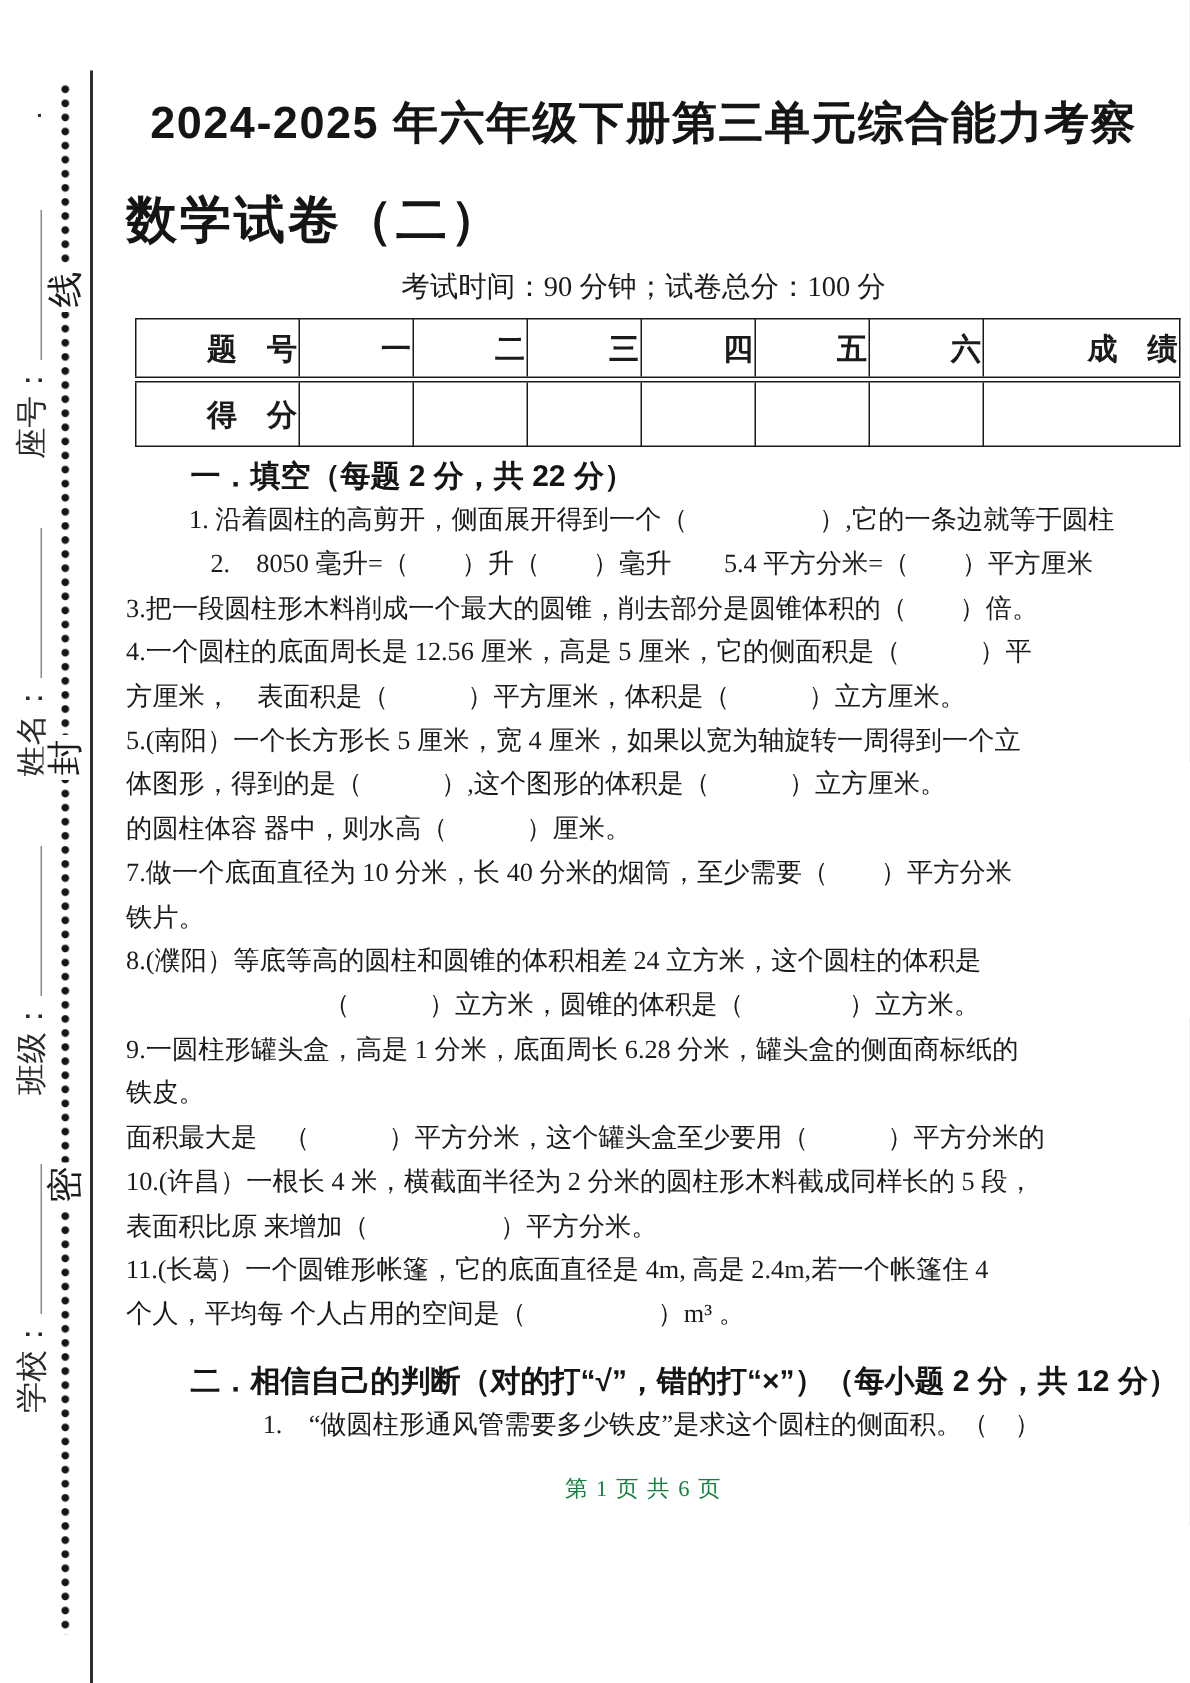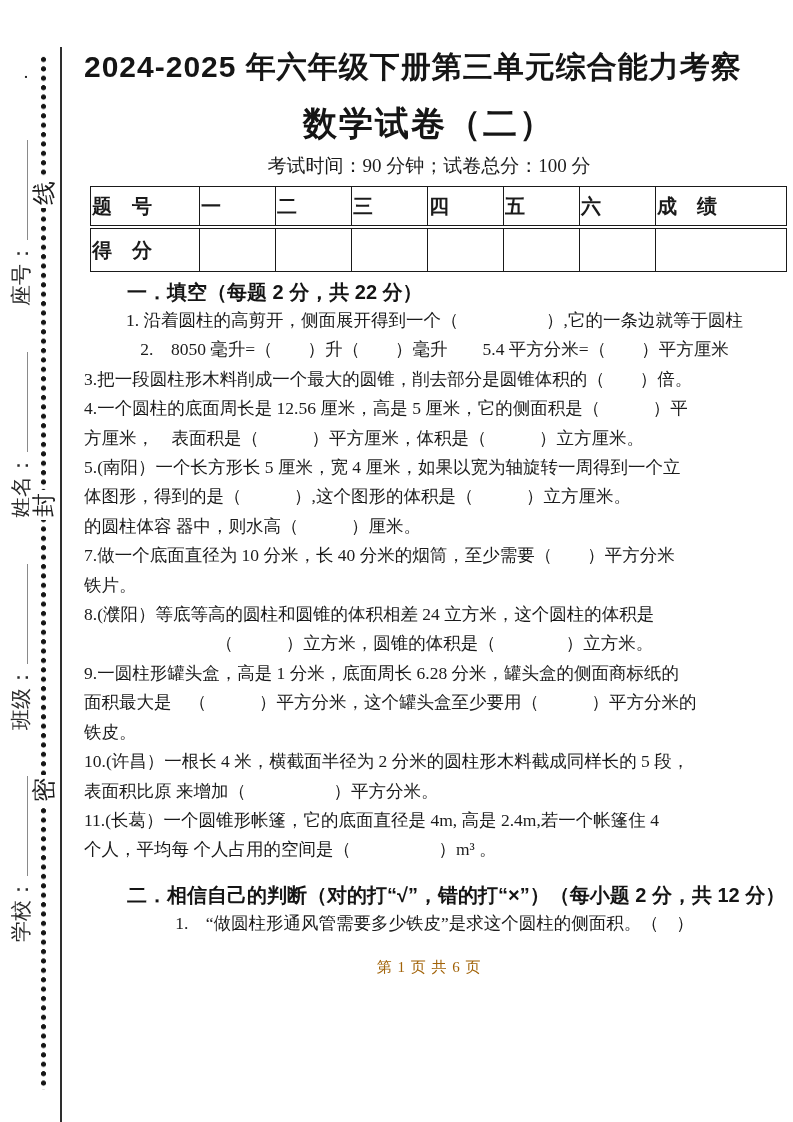--- a/index.html
+++ b/index.html
@@ -33,59 +33,59 @@
   }
   .sc-xian { top:178px; } .sc-feng { top:490px; } .sc-mi { top:775px; }
   .margin-rule {
     position:absolute; left:60px; top:47px; width:2px; height:1075px;
     background:#2e2e2e;
   }
 
   
   .content { position:absolute; left:84px; top:42px; width:690px; }
   .title1 {
-    margin:0; font-family:"Liberation Sans","DejaVu Sans",sans-serif;
-    font-weight:bold; font-size:30px; line-height:50px; text-align:left;
+    margin:16px; font-family:"Liberation Sans","DejaVu Sans",sans-serif;
+    font-weight:bold; font-size:30px; line-height:50px; text-align:right;
     letter-spacing:1px; white-space:nowrap; color:#151515;
   }
   .title2 {
-    margin:6px 0 0 0; font-family:Liberation Serif, serif;
-    font-weight:bold; font-size:34px; line-height:52px; text-align:center;
+    margin:6px 0 0 0; font-family:Liberation Mono, monospace;
+    font-weight:bold; font-size:34px; line-height:52px; text-align:left;
     letter-spacing:2px; color:#151515;
   }
   .info { font-size:19px; line-height:28px; margin-top:2px; text-align:center; }
 
   table.score-table {
     border-collapse:collapse; table-layout:fixed;
     width:672px; margin:6px 0 0 6px;
     font-family:"Liberation Sans","DejaVu Sans",sans-serif;
     font-weight:bold; font-size:20px; color:#1b1b1b;
   }
   table.score-table td {
-    border:1.5px solid #1a1a1a; text-align:left; vertical-align:middle;
+    border:1.5px solid #1a1a1a; text-align:right; vertical-align:middle;
     overflow:hidden;
     margin-left:29px;
   }
   table.score-table tr.hdr td { height:36px; border-bottom:4px double #1a1a1a; }
   table.score-table tr.scr td { height:40px; }
   .c-num { width:106px; } .c-q { width:73px; } .c-res { width:128px; }
 
   .sec-heading {
     font-family:"Liberation Sans","DejaVu Sans",sans-serif; font-weight:bold;
     font-size:20px; line-height:28px; margin-top:6px; white-space:pre;
     color:#151515;
     margin-left:43px;
   }
   .sec-heading.sec2 { margin-top:16px; }
   .qline { font-size:17.5px; line-height:29.4px; white-space:pre; }
   .indent-sm { padding-left:11px;text-align:center; }
   .indent-md { padding-left:48px; }
   .footer {
     margin-top:18px; text-align:center; font-size:15px; line-height:22px;
-    color:#a16207; letter-spacing:1px;
+    color:#15803d; letter-spacing:1px;
   }
 </style>
 </head>
 <body>
 
 <div class="page">
 
   <div class="margin-labels">
     <span class="mgroup">
         <span>学校：</span>
@@ -149,22 +149,22 @@
     <div class="qline">4.一个圆柱的底面周长是 12.56 厘米，高是 5 厘米，它的侧面积是（　　　）平</div>
     <div class="qline">方厘米，　表面积是（　　　）平方厘米，体积是（　　　）立方厘米。</div>
     <div class="qline">5.(南阳）一个长方形长 5 厘米，宽 4 厘米，如果以宽为轴旋转一周得到一个立</div>
     <div class="qline">体图形，得到的是（　　　）,这个图形的体积是（　　　）立方厘米。</div>
     <div class="qline">的圆柱体容 器中，则水高（　　　）厘米。</div>
     <div class="qline">7.做一个底面直径为 10 分米，长 40 分米的烟筒，至少需要（　　）平方分米</div>
     <div class="qline">铁片。</div>
     <div class="qline">8.(濮阳）等底等高的圆柱和圆锥的体积相差 24 立方米，这个圆柱的体积是</div>
     <div class="qline indent-sm">（　　　）立方米，圆锥的体积是（　　　　）立方米。</div>
     <div class="qline">9.一圆柱形罐头盒，高是 1 分米，底面周长 6.28 分米，罐头盒的侧面商标纸的</div>
+    <div class="qline">铁皮。</div>
     <div class="qline">面积最大是　（　　　）平方分米，这个罐头盒至少要用（　　　）平方分米的</div>
-    <div class="qline">铁皮。</div>
     <div class="qline">10.(许昌）一根长 4 米，横截面半径为 2 分米的圆柱形木料截成同样长的 5 段，</div>
     <div class="qline">表面积比原 来增加（　　　　　）平方分米。</div>
     <div class="qline">11.(长葛）一个圆锥形帐篷，它的底面直径是 4m, 高是 2.4m,若一个帐篷住 4</div>
     <div class="qline">个人，平均每 个人占用的空间是（　　　　　）m³ 。</div>
 
     <div class="sec-heading sec2">二．相信自己的判断（对的打“√”，错的打“×”）（每小题 2 分，共 12 分）</div>
     <div class="qline indent-sm">1.　“做圆柱形通风管需要多少铁皮”是求这个圆柱的侧面积。（　）</div>
 
     <div class="footer">第 1 页 共 6 页</div>
   </div>

